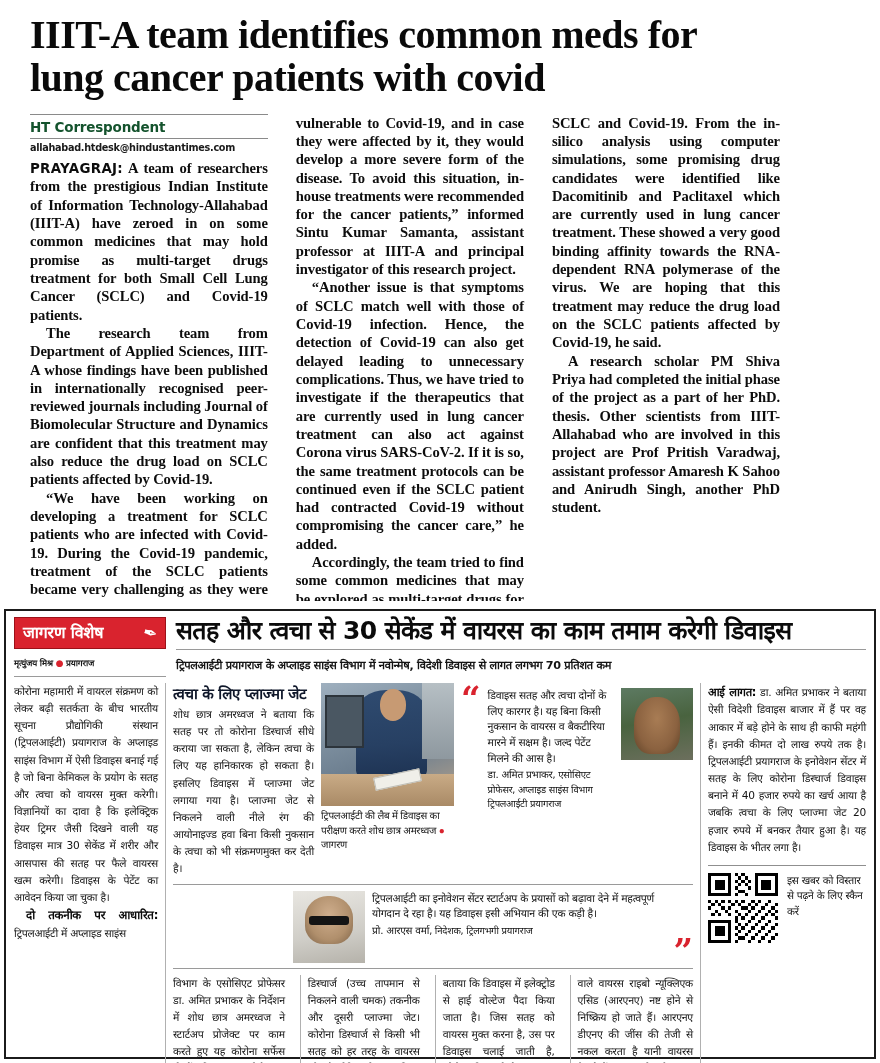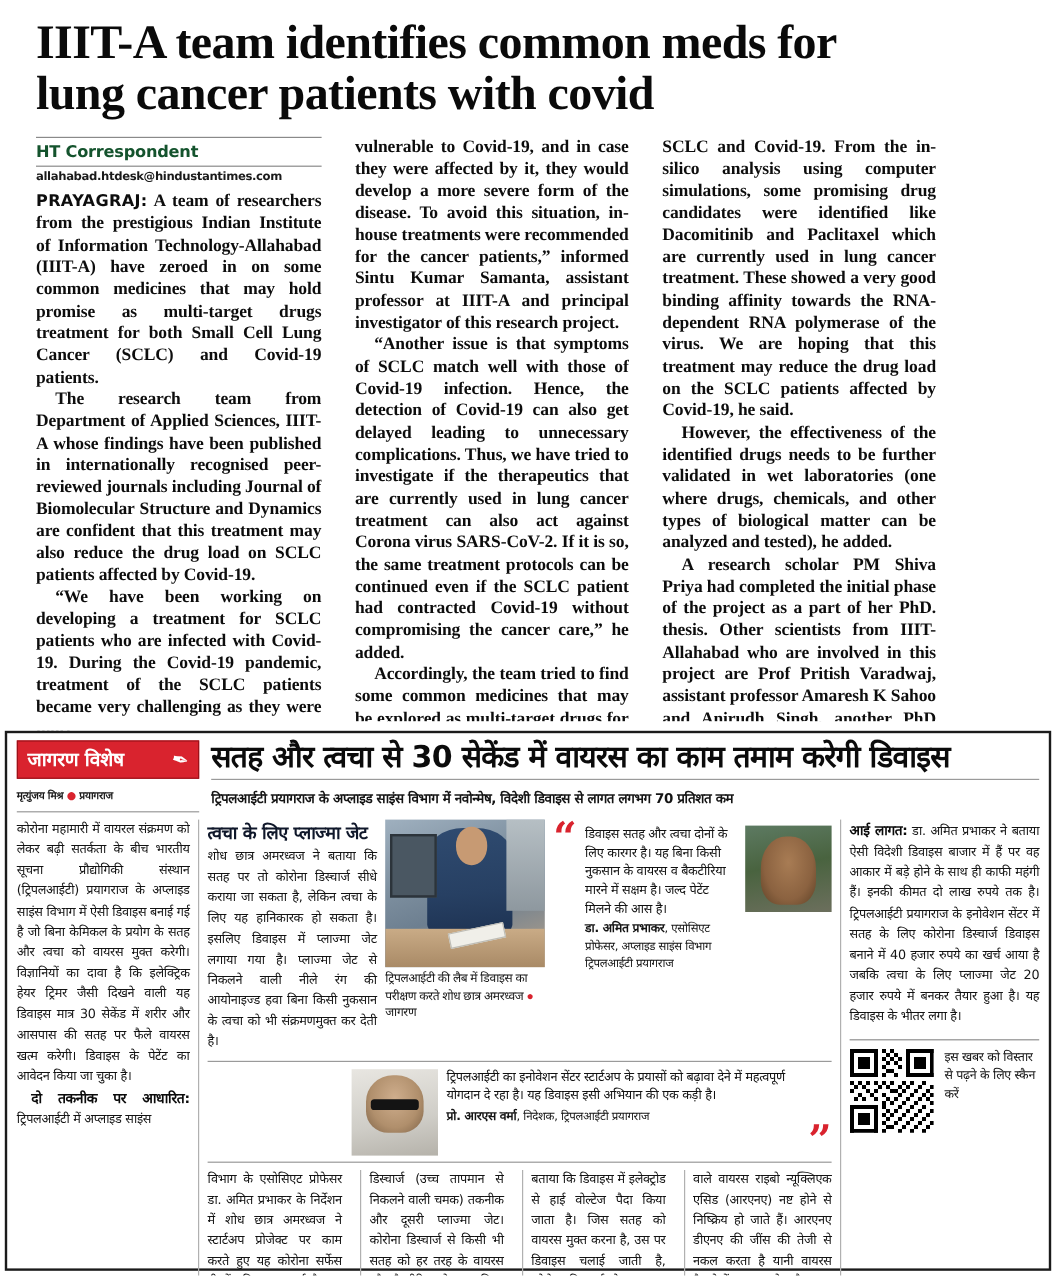--- a/index.html
+++ b/index.html
@@ -326,21 +326,21 @@
     letter-spacing: -0.25px;
   }
   .q-attr {
     font-family: "DejaVu Sans", sans-serif;
     font-size: 9.6px;
     line-height: 1.45;
     color: #141414;
     margin-top: 2px;
     letter-spacing: -0.25px;
   }
-  .q-attr b { font-weight: 700; font-size: 10.2px; }
+  .q-attr b { font-weight: 400; font-size: 10.2px; }
   .portrait {
     width: 72px; height: 72px;
     flex: 0 0 72px;
     overflow: hidden;
     position: relative;
   }
   .portrait.amit {
     background: linear-gradient(170deg, #5d7a62 0%, #49633f 46%, #6c6f5d 100%);
   }
   .portrait.amit::after {
@@ -427,21 +427,20 @@
         <div class="ht-body">
           <p style="text-indent:0">vulnerable to Covid-19, and in case they were affected by it, they would develop a more severe form of the disease. To avoid this situation, in-house treatments were recommended for the cancer patients,” informed Sintu Kumar Samanta, assistant professor at IIIT-A and principal investigator of this research project.</p>
           <p>“Another issue is that symptoms of SCLC match well with those of Covid-19 infection. Hence, the detection of Covid-19 can also get delayed leading to unnecessary complications. Thus, we have tried to investigate if the therapeutics that are currently used in lung cancer treatment can also act against Corona virus SARS-CoV-2. If it is so, the same treatment protocols can be continued even if the SCLC patient had contracted Covid-19 without compromising the cancer care,” he added.</p>
           <p>Accordingly, the team tried to find some common medicines that may be explored as multi-target drugs for both</p>
         </div>
       </div>
 
       <div class="ht-col">
         <div class="ht-body">
           <p style="text-indent:0">SCLC and Covid-19. From the in-silico analysis using computer simulations, some promising drug candidates were identified like Dacomitinib and Paclitaxel which are currently used in lung cancer treatment. These showed a very good binding affinity towards the RNA-dependent RNA polymerase of the virus. We are hoping that this treatment may reduce the drug load on the SCLC patients affected by Covid-19, he said.</p>
-          <p>However, the effectiveness of the identified drugs needs to be further validated in wet laboratories (one where drugs, chemicals, and other types of biological matter can be analyzed and tested), he added.</p>
           <p>A research scholar PM Shiva Priya had completed the initial phase of the project as a part of her PhD. thesis. Other scientists from IIIT-Allahabad who are involved in this project are Prof Pritish Varadwaj, assistant professor Amaresh K Sahoo and Anirudh Singh, another PhD student.</p>
         </div>
       </div>
 
     </div>
   </div>
 
   <div class="gap-band"></div>
 
   <div class="jg-article">
@@ -524,21 +523,21 @@
 
           </div>
 
           <div class="quote-rule"></div>
 
           <div class="quote-block" style="padding-left:120px;">
             <div class="portrait rs"></div>
             <div class="q-body">
               <div class="q-text">ट्रिपलआईटी का इनोवेशन सेंटर स्टार्टअप के प्रयासों को बढ़ावा देने में महत्वपूर्ण योगदान दे रहा है। यह डिवाइस इसी अभियान की एक कड़ी है।</div>
               <div class="q-attr">
-                <b>प्रो. आरएस वर्मा</b><span>, निदेशक, ट्रिपलआईटी प्रयागराज</span>
+                <b>प्रो. आरएस वर्मा</b><span>, निदेशक, ट्रिलगभगी प्रयागराज</span>
               </div>
             </div>
             <span class="q-mark close">”</span>
           </div>
 
           <div class="lower-rule"></div>
 
           <div class="mid-bottom">
             <div class="hcol" style="padding-right:8px;">
               <p class="hindi-p">विभाग के एसोसिएट प्रोफेसर डा. अमित प्रभाकर के निर्देशन में शोध छात्र अमरध्वज ने स्टार्टअप प्रोजेक्ट पर काम करते हुए यह कोरोना सर्फेस ट्रीटमेंट डिवाइस बनाई है। यह दो तकनीकों पर आधारित है। पहली कोरोना</p>

